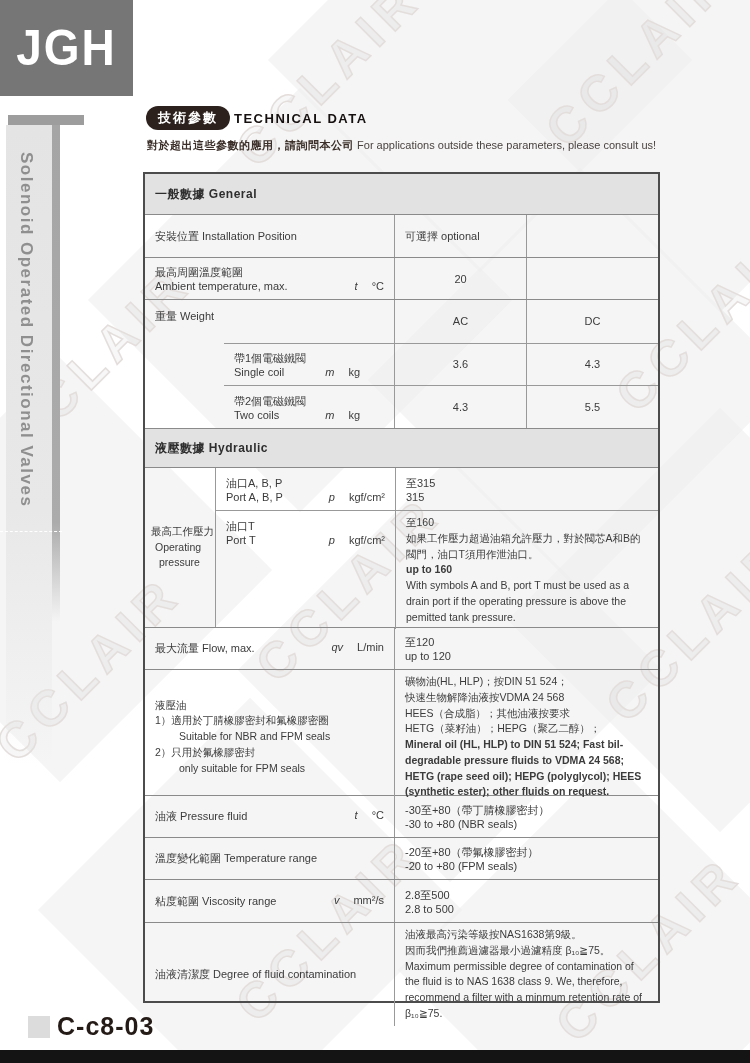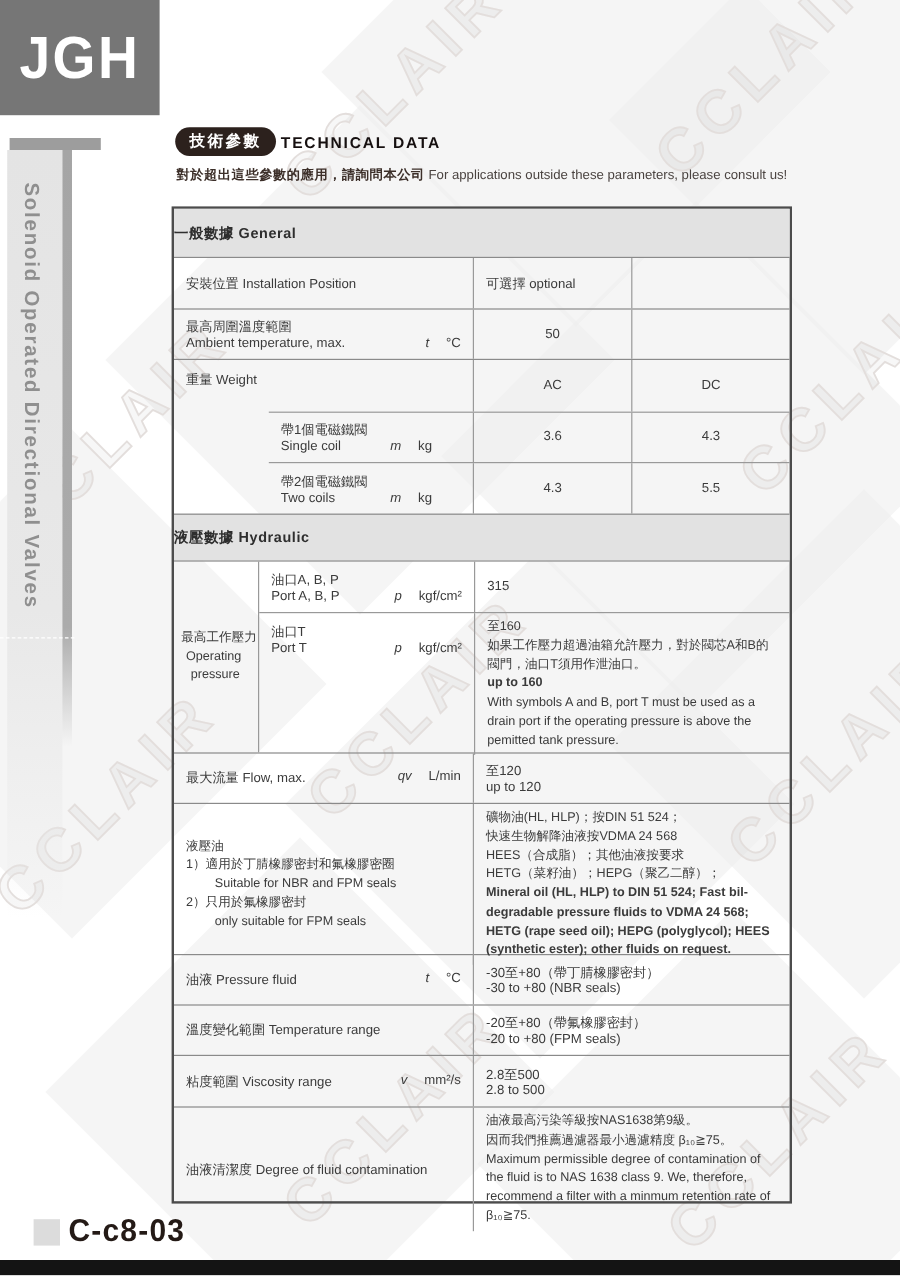--- a/index.html
+++ b/index.html
@@ -32,21 +32,21 @@
   .badge { display:inline-block; background:#2c211d; color:#fff; font-weight:bold; font-size:13px;
            padding:3px 12px; border-radius:12px; letter-spacing:2px; }
   .title { font-size:13px; font-weight:bold; color:#161010; letter-spacing:1.5px; margin-left:4px; }
   .note { position:absolute; left:147px; top:138px; z-index:2; font-size:11px; color:#3c2f29; white-space:nowrap; }
   .note b { letter-spacing:.5px; }
   .note span { color:#4a4340; }
 
   
   .tbl { position:absolute; left:143px; top:172px; width:517px; z-index:2;
          border:2px solid #4c4c4c; background:transparent; font-size:11px; color:#3b3b3b; }
-  .sect { height:42px; background:#e2e2e2; display:flex; align-items:center; 
+  .sect { height:42px; background:#e2e2e2; display:flex; align-items:center; padding-left:10px;
           font-weight:bold; font-size:12px; color:#2e2e2e; letter-spacing:.5px; }
   .row { border-top:1px solid #8a8a8a; display:grid; }
   .g3 { grid-template-columns:249px 132px 1fr; }
   .g2 { grid-template-columns:249px 1fr; }
   .c { padding:4px 10px; display:flex; flex-direction:column; justify-content:center; }
   .bl { border-left:1px solid #999; }
   .vc { align-items:center; text-align:center; }
   .line2 { display:flex; justify-content:space-between; align-items:flex-start; width:100%; }
   .sym { font-style:italic; margin-left:8px; }
   .unit { margin-left:14px; font-style:normal; }
@@ -136,21 +136,21 @@
 
     <div class="row g3 h42">
       <div class="c">
         <span>最高周圍溫度範圍</span>
         <span class="line2">
             <span>Ambient temperature, max.</span>
           <span><i class="sym">t</i><span class="unit">°C</span></span>
           </span>
       </div>
       <div class="c bl vc">
-          <span>50</span>
+          <span>20</span>
         </div>
       <div class="c bl"></div>
     </div>
 
     <div class="wblock">
       <div class="wlabel"><span>重量 Weight</span></div>
       <div class="wrows">
         <div class="wrow">
           <div class="c"></div>
           <div class="c bl vc">
@@ -204,20 +204,21 @@
       <div class="prows">
         <div class="prow1">
           <div class="c">
             <span>油口A, B, P</span>
             <span class="line2">
                 <span>Port  A, B, P</span>
               <span><i class="sym">p</i><span class="unit">kgf/cm²</span></span>
               </span>
           </div>
           <div class="c bl">
+            <span>至315</span>
             <span>315</span>
           </div>
         </div>
         <div class="prow2">
           <div class="c" style="justify-content:flex-start; padding-top:8px;">
             <span>油口T</span>
             <span class="line2">
                 <span>Port T</span>
               <span><i class="sym">p</i><span class="unit">kgf/cm²</span></span>
               </span>

